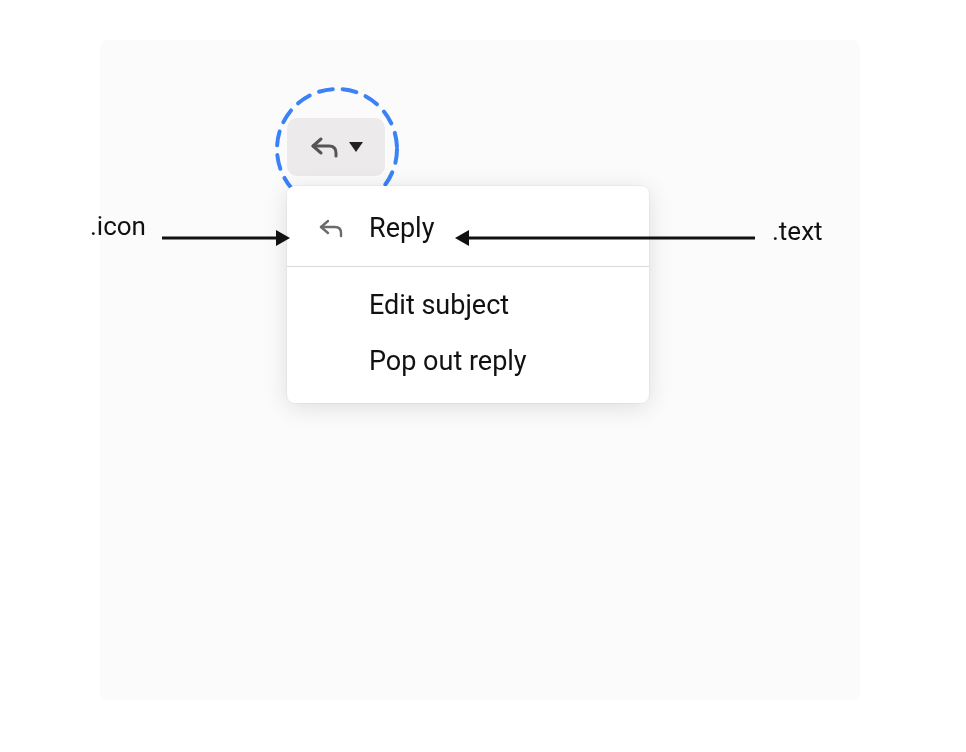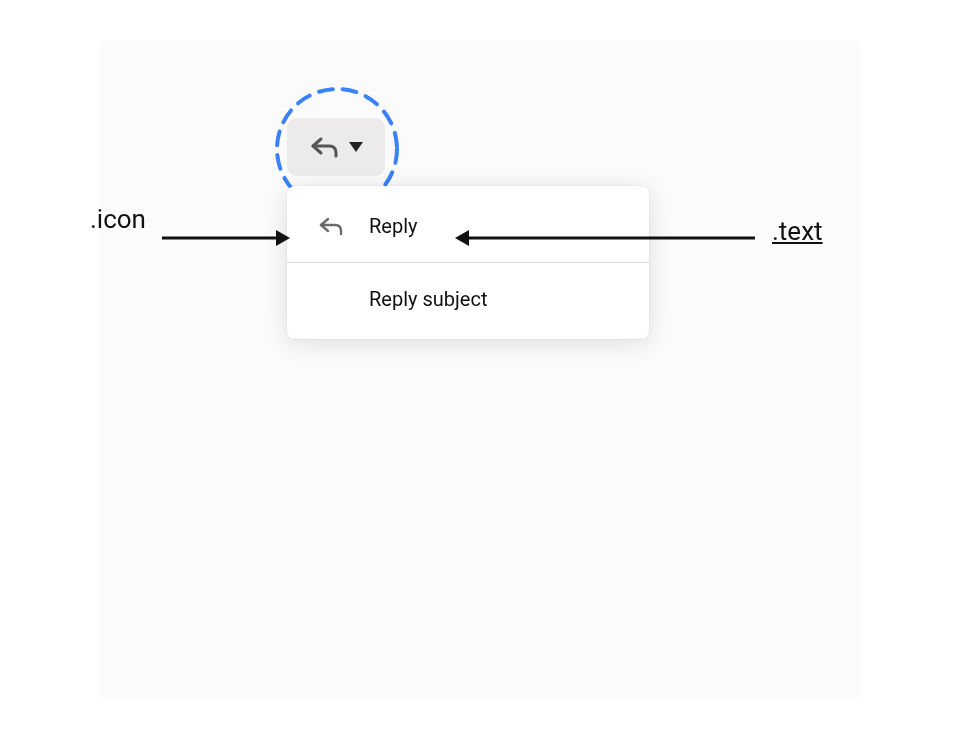--- a/index.html
+++ b/index.html
@@ -55,21 +55,21 @@
       background: #fff;
       border-radius: 8px;
       box-shadow: 0 4px 24px rgba(0,0,0,0.12), 0 0 0 1px rgba(0,0,0,0.03);
       padding: 14px 0;
     }
     .menu-item {
       display: flex;
       align-items: center;
       padding: 12px 30px;
       gap: 24px;
-      font-size: 20px;
+      font-size: 27px;
       color: #111;
       cursor: pointer;
     }
     .menu-item .mi-icon {
       width: 28px;
       height: 28px;
       flex-shrink: 0;
       display: flex;
       align-items: center;
       justify-content: center;
@@ -150,31 +150,35 @@
       </span>
       <span>Reply</span>
     </div>
 
 
 
     <div class="menu-divider"></div>
 
     <div class="menu-item noicon">
       <span class="mi-icon"></span>
-      <span>Reply subject</span>
+      <span>Edit subject</span>
     </div>
 
+    <div class="menu-item noicon">
+      <span class="mi-icon"></span>
+      <span>Pop out reply</span>
+    </div>
 
   </div>
 
-  <div class="annotation" style="left: -10px; top: 164px;">.icon</div>
+  <div class="annotation" style="left: -10px; top: 171px;">.icon</div>
   <div class="arrow" style="left: 62px; top: 190px; width: 128px; height: 16px;">
     <div class="arrow-line" style="left:0; width: 114px;"></div>
     <div class="arrowhead-right"></div>
   </div>
 
-  <div class="annotation" style="left: 672px; top: 176px; text-decoration: underline;">.text</div>
+  <div class="annotation" style="left: 672px; top: 176px;">.text</div>
   <div class="arrow" style="left: 355px; top: 190px; width: 300px; height: 16px;">
     <div class="arrow-line" style="left:14px; width: 286px;"></div>
     <div class="arrowhead-left"></div>
   </div>
 
 </div>
 
 </body></html>

